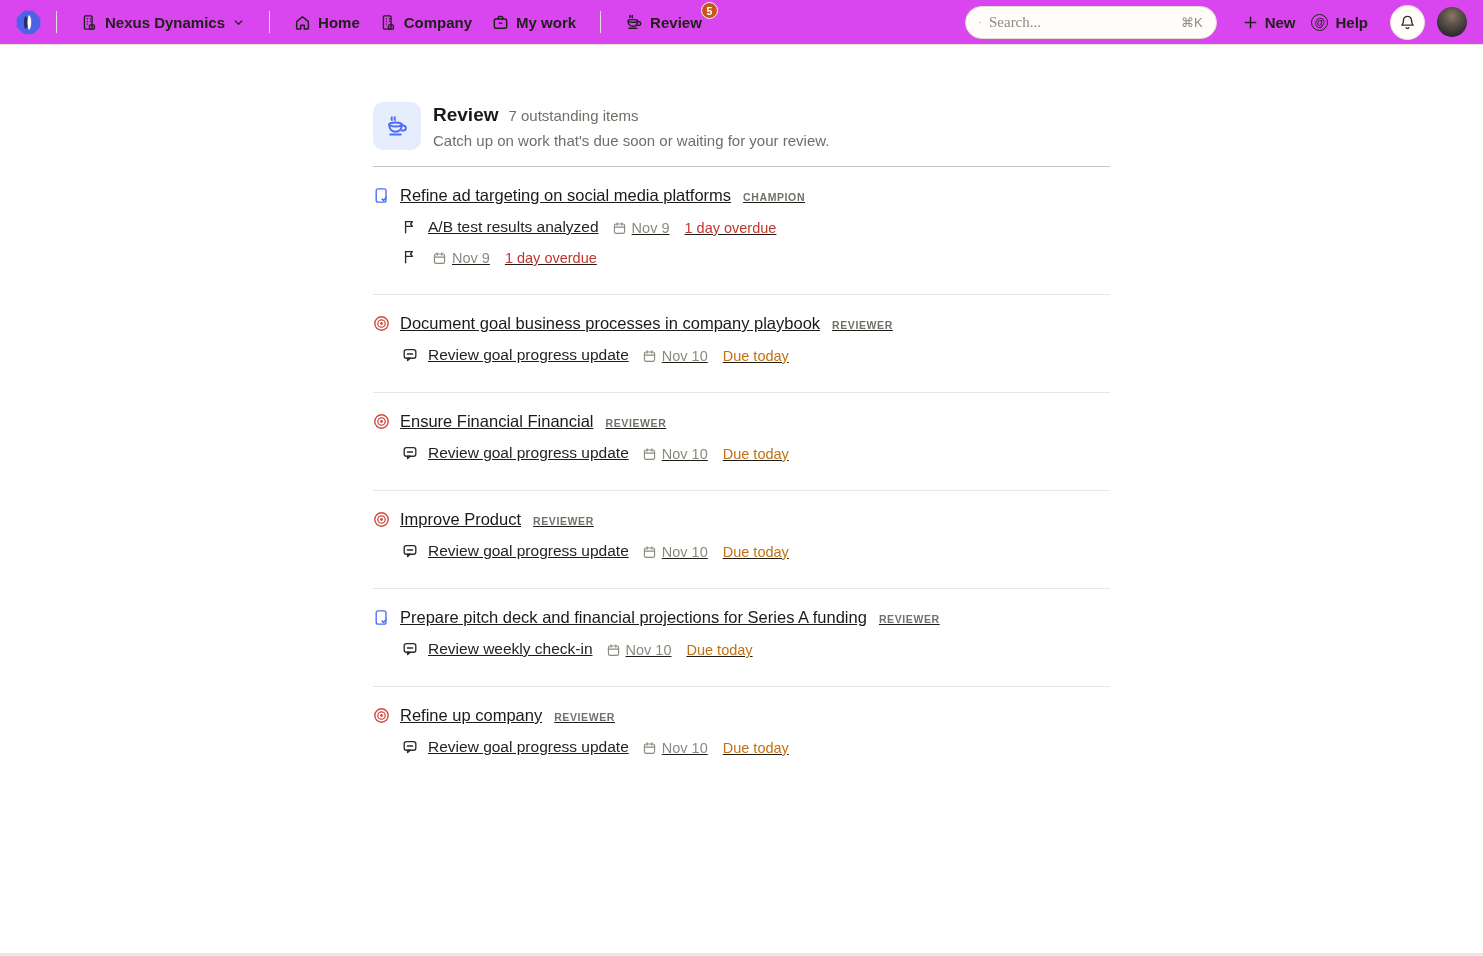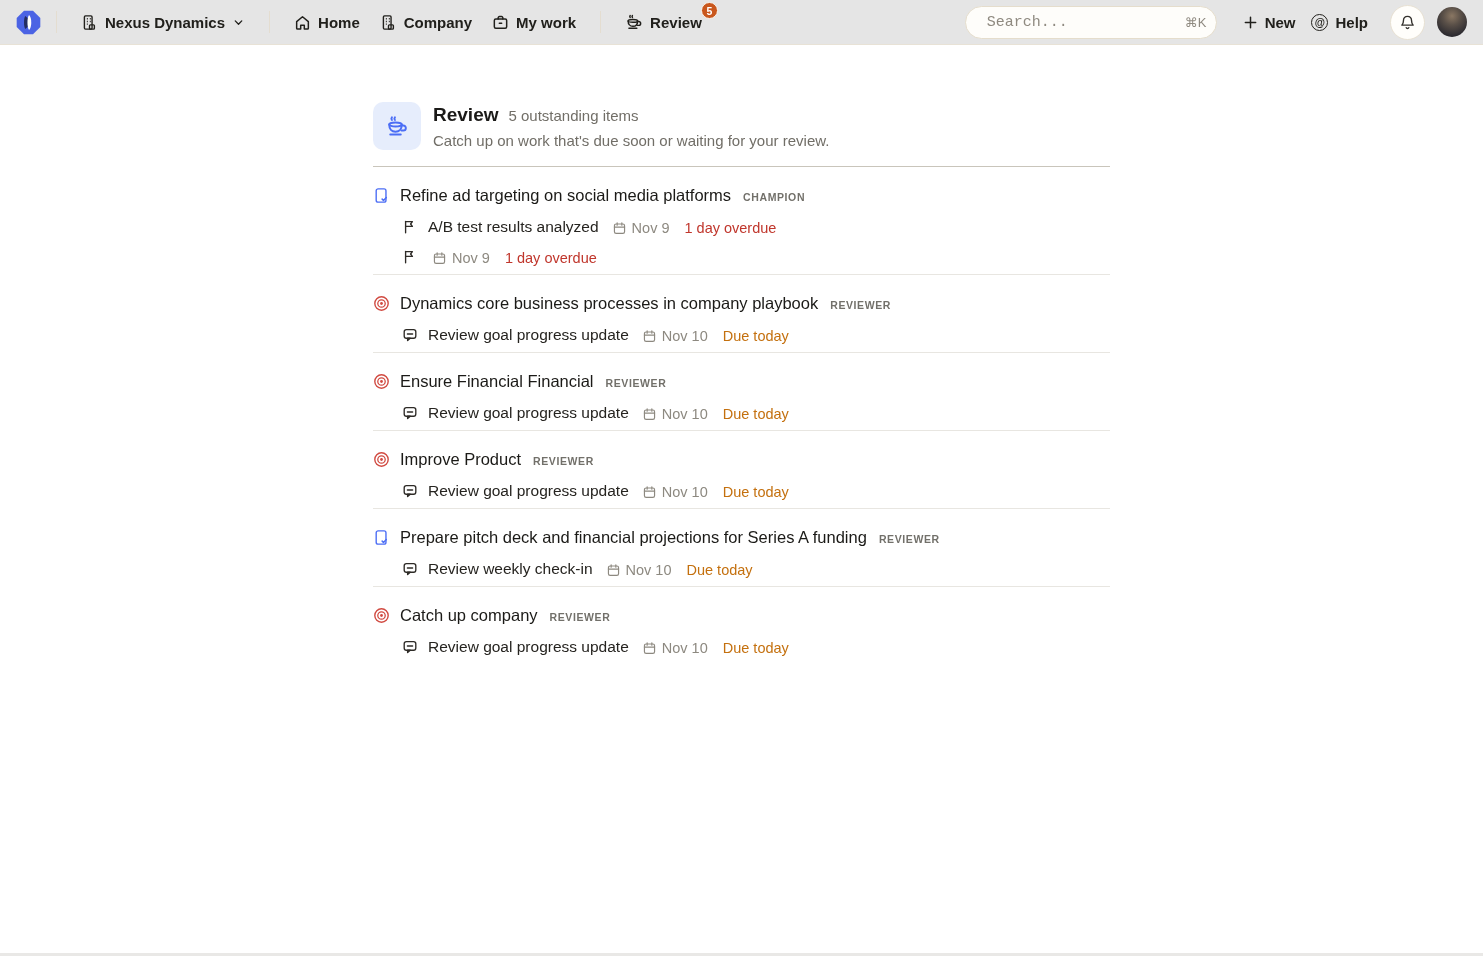--- a/index.html
+++ b/index.html
@@ -6,21 +6,21 @@
   html,body { width:1483px; height:956px; overflow:hidden; }
   body {
     font-family:"Liberation Sans", sans-serif;
     background:#ffffff;
     color:#1d1c19;
     position:relative;
   }
   
   .navbar {
     height:45px; width:100%;
-    background:#e5e5e5;
+    background:#d946ef;
     border-bottom:1px solid #e8e2d6;
     display:flex; align-items:center; justify-content:space-between;
     padding:0 16px 0 14px;
   }
   .nav-left, .nav-right { display:flex; align-items:center; }
   .logo-btn { width:28px; height:28px; display:flex; align-items:center; justify-content:center; cursor:pointer; background:none; border:none; }
   .vsep { width:1px; height:22px; background:#e4ddd0; margin:0 14px; }
   .nav-item {
     display:flex; align-items:center; gap:7px;
     background:none; border:none; cursor:pointer;
@@ -38,21 +38,21 @@
     border:1.5px solid #faf6ee;
   }
   .search-box {
     width:252px; height:33px;
     background:#fefdfa; border:1px solid #e5ddcc; border-radius:17px;
     display:flex; align-items:center; gap:8px; padding:0 13px;
     margin-right:18px;
   }
   .search-box input {
     flex:1; border:none; outline:none; background:transparent;
-    font-family:Liberation Mono, monospace;
+    font-family:Liberation Serif, serif;
     font-size:15px; color:#403d38;
   }
   .search-box input::placeholder { color:#8f8a80; }
   .kbd-hint { font-size:13px; color:#8f8a80; white-space:nowrap; }
   .icon-circle-btn {
     width:35px; height:35px; border-radius:50%;
     background:#fffefb; border:1px solid #e8e1d3;
     display:flex; align-items:center; justify-content:center;
     cursor:pointer; margin-left:14px;
   }
@@ -74,21 +74,21 @@
     background:#e6edfc; display:flex; align-items:center; justify-content:center;
     flex:0 0 auto;
   }
   .header-texts { display:flex; flex-direction:column; justify-content:space-between; padding:2px 0 1px; }
   .title-row { display:flex; align-items:baseline; gap:10px; }
   .page-title { font-size:19px; font-weight:700; color:#1b1a18; }
   .page-count { font-size:15px; color:#716e67; }
   .page-subtitle { font-size:15px; color:#716e67; }
   .header-divider { border:none; border-top:1px solid #c9c5bb; margin-top:16px; }
   
-  .group { padding:19px 0 8px; border-bottom:1px solid #e8e6e1; }
+  .group { padding:19px 0 28px; border-bottom:1px solid #e8e6e1;text-decoration:underline; }
   .group:last-child { border-bottom:none; }
   .group-title-row { display:flex; align-items:center; gap:10px; }
   .group-title-row .g-icon { width:17px; height:17px; flex:0 0 auto; display:flex; }
   .group-title {
     font-size:16.5px; font-weight:500; color:#1b1a17;
     text-decoration:none; cursor:pointer;
   }
   .role-label {
     font-size:10.5px; font-weight:700; letter-spacing:.6px;
     color:#72706a; text-transform:uppercase; margin-left:2px; padding-top:2px;text-align:right;
@@ -214,21 +214,21 @@
         <path d="M4.6 2.2q-.7.9 0 1.8M6.6 2.2q-.7.9 0 1.8"></path>
         <ellipse cx="7" cy="7" rx="4.2" ry="1.3"></ellipse>
         <path d="M2.8 7c0 3 1.7 4.8 4.2 4.8S11.2 10 11.2 7"></path>
         <path d="M11.2 7.6h1a1.7 1.7 0 0 1 0 3.4h-1.2"></path>
         <path d="M3.5 13.6h7"></path>
       </svg>
     </div>
     <div class="header-texts">
       <div class="title-row">
         <span class="page-title">Review</span>
-        <span class="page-count">5 outstanding items</span>
+        <span class="page-count">7 outstanding items</span>
       </div>
       <div class="page-subtitle">Catch up on work that's due soon or waiting for your review.</div>
     </div>
   </header>
   <hr class="header-divider">
 
   <div id="groups">
   <section class="group">
     <div class="group-title-row">
 
@@ -284,21 +284,21 @@
   <section class="group">
     <div class="group-title-row">
       <span class="g-icon">
         <svg width="17" height="17" viewBox="0 0 16 16" fill="none">
           <circle cx="8" cy="8" r="6.3" stroke="#d14a41" stroke-width="1.3"></circle>
           <circle cx="8" cy="8" r="3.5" stroke="#d14a41" stroke-width="1.2"></circle>
           <circle cx="8" cy="8" r="1.3" fill="#d14a41"></circle>
         </svg>
       </span>
 
-      <a class="group-title">Dynamics core business processes in company playbook</a>
+      <a class="group-title">Document goal business processes in company playbook</a>
       <span class="role-label">REVIEWER</span>
     </div>
     <div>
   <div class="sub-row">
 
     <span class="s-icon">
       <svg width="16" height="16" viewBox="0 0 16 16" fill="none" stroke="#2e2b27" stroke-width="1.35" stroke-linecap="round" stroke-linejoin="round">
         <rect x="2.2" y="2.6" width="11.6" height="8.6" rx="2.2"></rect>
         <path d="M5.4 7h5.2"></path>
         <path d="M5.6 11.2v2.4l2.6-2.4Z" fill="#2e2b27"></path>
@@ -427,21 +427,21 @@
   <section class="group">
     <div class="group-title-row">
       <span class="g-icon">
         <svg width="17" height="17" viewBox="0 0 16 16" fill="none">
           <circle cx="8" cy="8" r="6.3" stroke="#d14a41" stroke-width="1.3"></circle>
           <circle cx="8" cy="8" r="3.5" stroke="#d14a41" stroke-width="1.2"></circle>
           <circle cx="8" cy="8" r="1.3" fill="#d14a41"></circle>
         </svg>
       </span>
 
-      <a class="group-title">Catch up company</a>
+      <a class="group-title">Refine up company</a>
       <span class="role-label">REVIEWER</span>
     </div>
     <div>
   <div class="sub-row">
 
     <span class="s-icon">
       <svg width="16" height="16" viewBox="0 0 16 16" fill="none" stroke="#2e2b27" stroke-width="1.35" stroke-linecap="round" stroke-linejoin="round">
         <rect x="2.2" y="2.6" width="11.6" height="8.6" rx="2.2"></rect>
         <path d="M5.4 7h5.2"></path>
         <path d="M5.6 11.2v2.4l2.6-2.4Z" fill="#2e2b27"></path>

